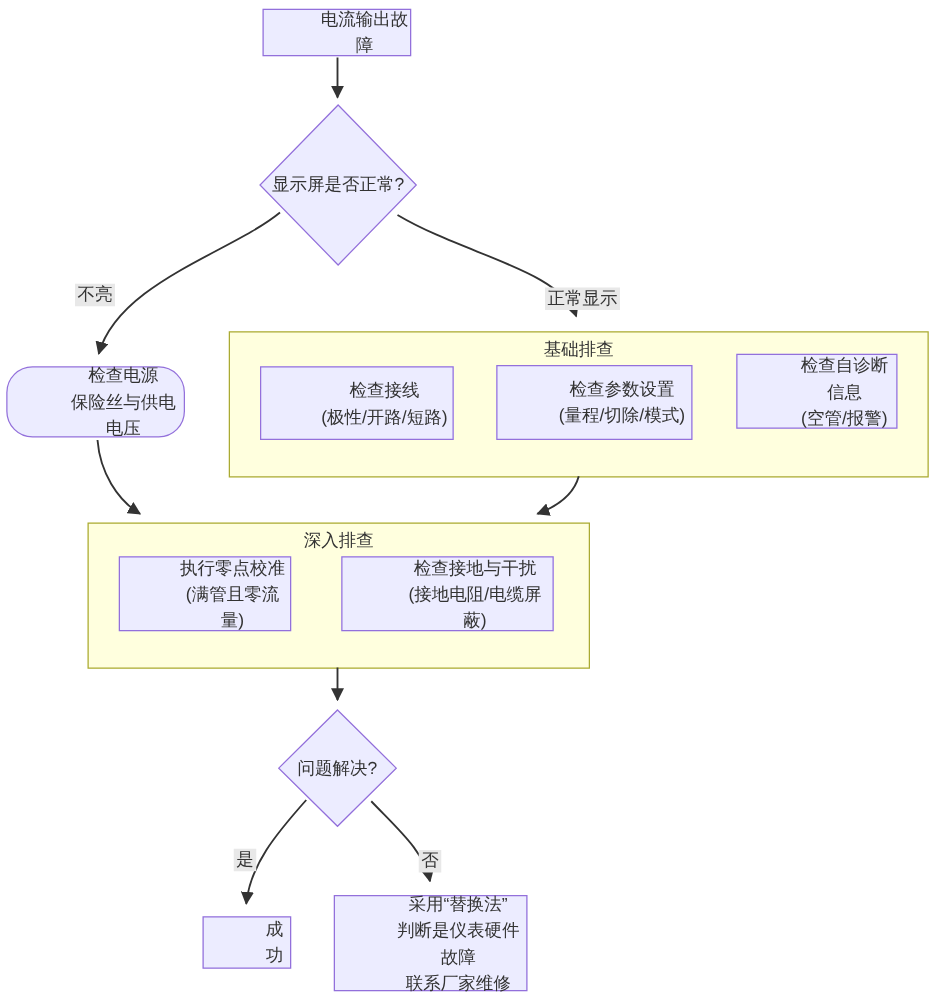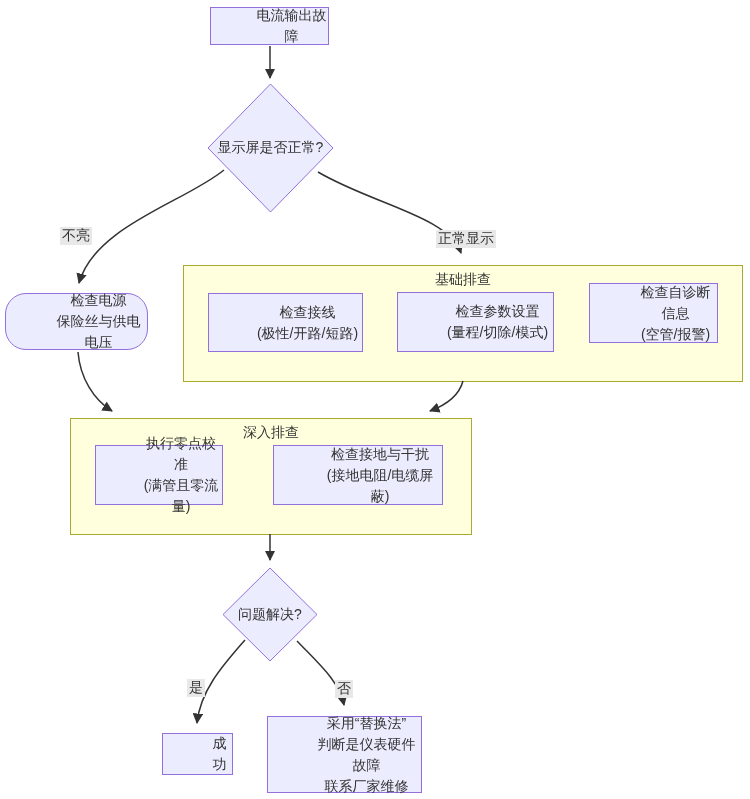--- a/index.html
+++ b/index.html
@@ -94,21 +94,21 @@
   <div class="node" style="left:397px;top:292px;width:157px;height:60px;">
     <div>检查参数设置</div>
     <div>(量程/切除/模式)</div>
   </div>
 
   <div class="node" style="left:589px;top:283px;width:129px;height:60px;">
     <div>检查自诊断信息</div>
     <div>(空管/报警)</div>
   </div>
 
-  <div class="node" style="left:95px;top:445px;width:128px;height:60px;">
+  <div class="node" style="left:95px;top:445px;width:138px;height:60px;">
     <div>执行零点校准</div>
     <div>(满管且零流量)</div>
   </div>
 
   <div class="node" style="left:273px;top:445px;width:170px;height:60px;">
     <div>检查接地与干扰</div>
     <div>(接地电阻/电缆屏蔽)</div>
   </div>
 
   <div class="node" style="left:162px;top:733px;width:71px;height:42px;">

